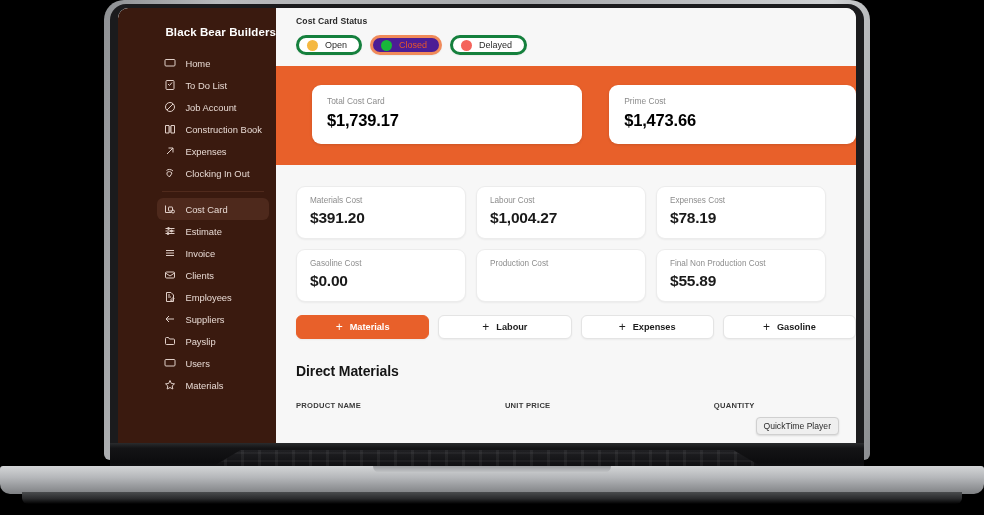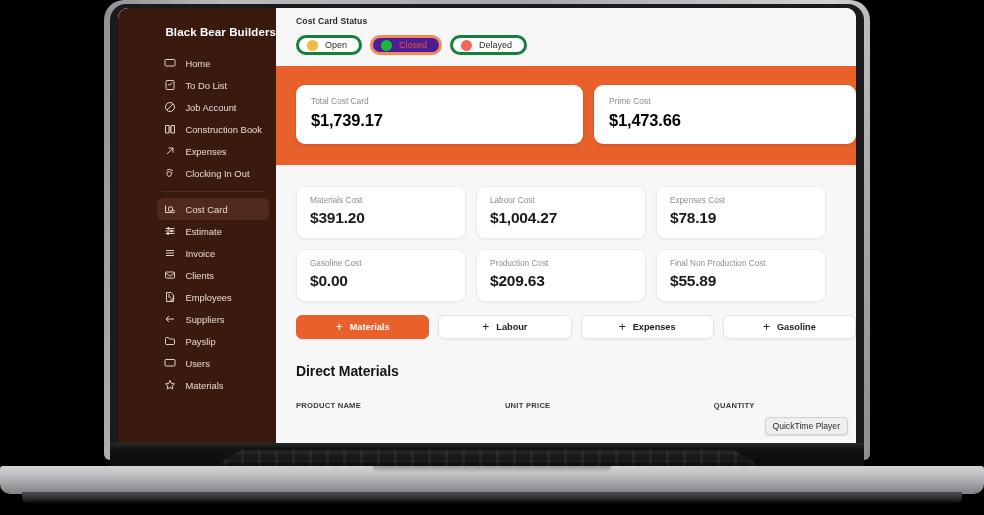--- a/index.html
+++ b/index.html
@@ -133,20 +133,21 @@
   .band {
     margin-top: 11px; background: #e8602a; height: 99px; position: relative;
   }
   .band-row {
     display: flex; gap: 11px; padding: 19px 0 0 20px;
   }
   .kpi-big {
     background: #fff; border-radius: 9px; height: 59px;
     padding: 11px 0 0 15px; position: relative;
     box-shadow: 0 1px 3px rgba(0,0,0,.12);
+    margin-left: 16px;
   }
   .kpi-big.a { width: 351px; }
   .kpi-big.b { width: 320px; }
   .kpi-label { font-size: 8.4px; color: #8b8b8b; }
   .kpi-val { font-size: 16.5px; font-weight: bold; color: #000000; margin-top: 5px; letter-spacing: -.2px; }
 
   
   .cards {
     padding: 21px 0 0 20px;
     display: flex; flex-wrap: wrap; gap: 10px; width: 620px;
@@ -180,21 +181,21 @@
   }
   .thead {
     display: flex; padding: 22px 0 0 20px; gap: 0;
     font-size: 7.6px; font-weight: bold; color: #3a3a3a; letter-spacing: .25px;
   }
   .th1 { width: 235px; }
   .th2 { width: 235px; }
   .th3 { width: 160px; }
 
   .tooltip {
-    position: absolute; right: 8px; bottom: 13px;
+    position: absolute; right: 17px; bottom: 13px;
     background: #efefef; border: 1px solid #d0d0d0; border-radius: 4px;
     font-size: 8.6px; color: #2b2b2b; padding: 3px 7px;
     box-shadow: 0 1px 2px rgba(0,0,0,.12);
   }
   .screen-fade {
     position:absolute; left:0; bottom:0; width:100%; height:5px;
     background: linear-gradient(180deg, rgba(0,0,0,0), rgba(0,0,0,.35));
     pointer-events:none;
   }
 </style>
@@ -413,21 +414,20 @@
         <div class="card">
           <div class="card-label">Expenses Cost</div>
           <div class="card-val">$78.19</div>
         </div>
         <div class="card">
           <div class="card-label">Gasoline Cost</div>
           <div class="card-val">$0.00</div>
         </div>
         <div class="card">
           <div class="card-label">Production Cost</div>
-          <div class="card-val">$209.63</div>
         </div>
         <div class="card">
           <div class="card-label">Final Non Production Cost</div>
           <div class="card-val">$55.89</div>
         </div>
       </div>
 
       <div class="actions">
         <div class="btn primary">
           <span class="plus">+</span>

